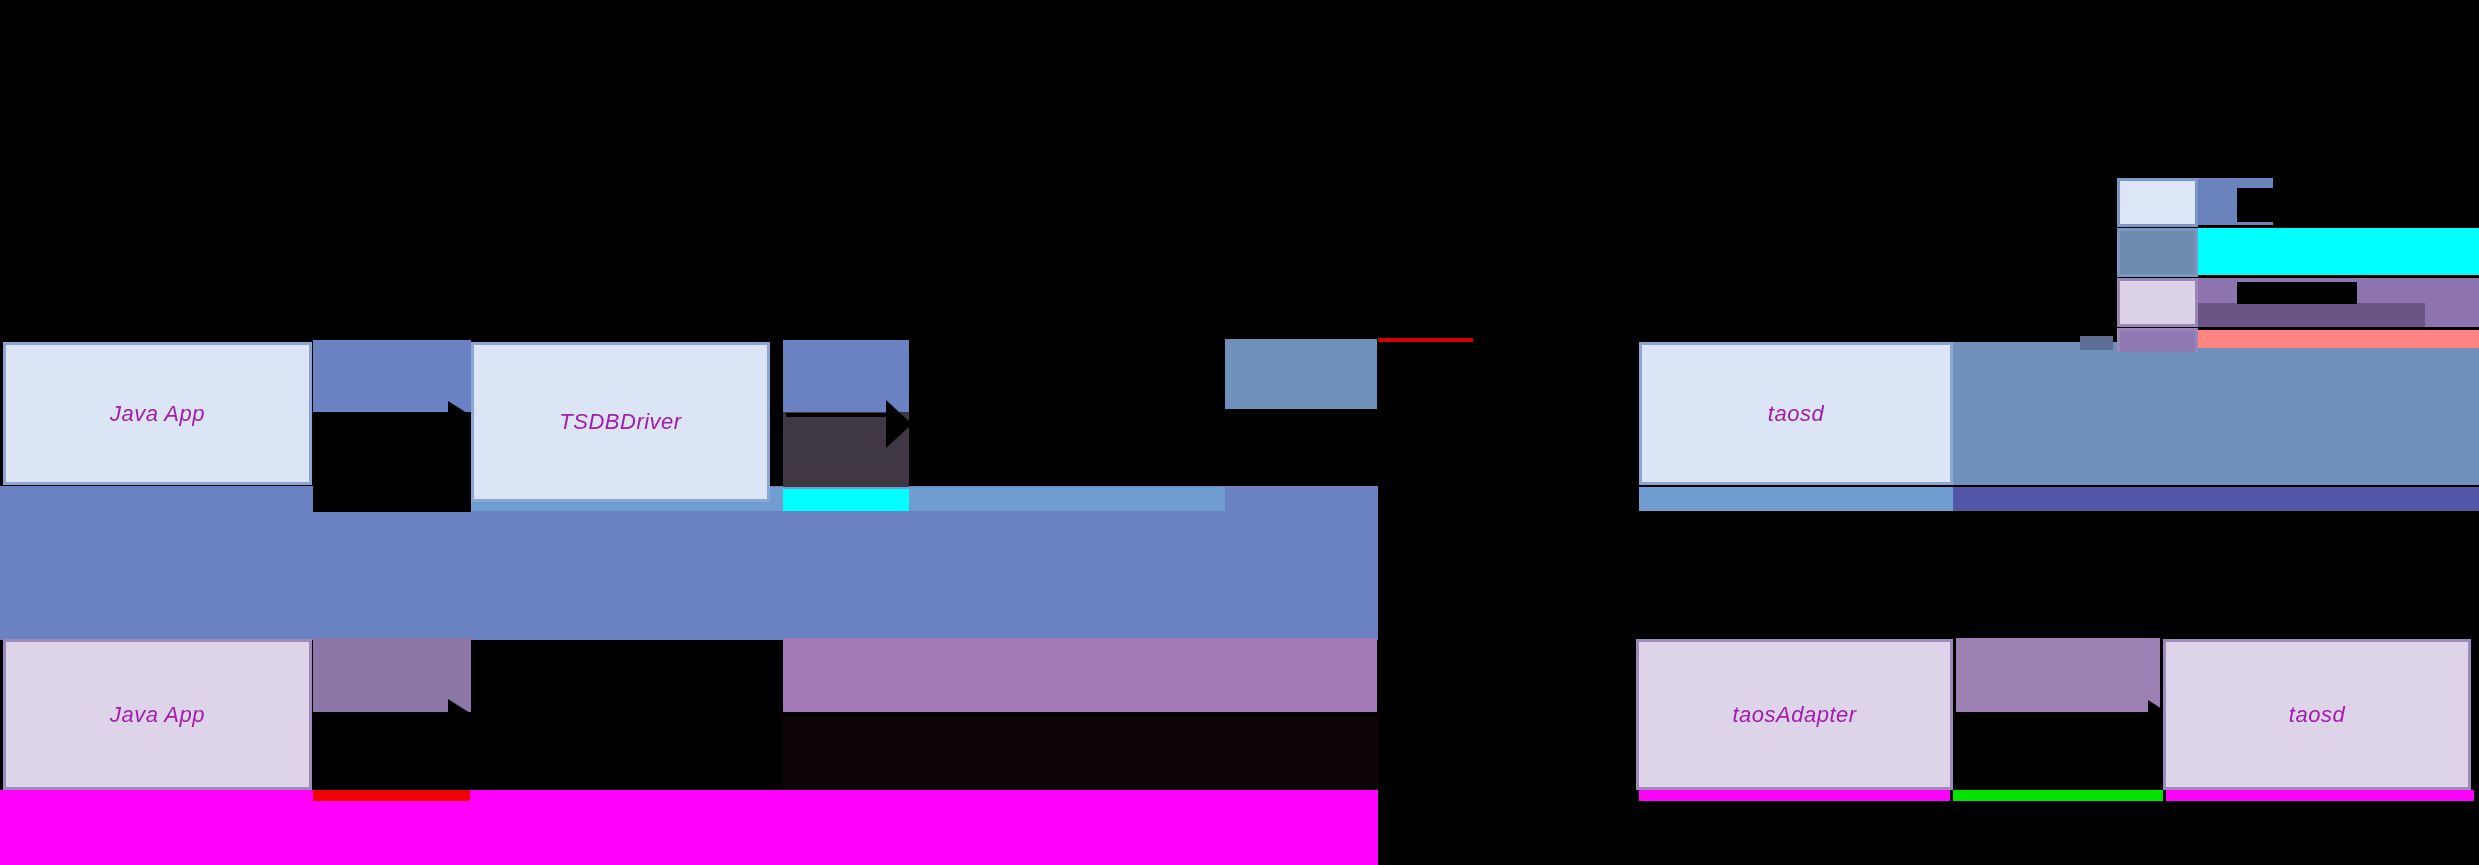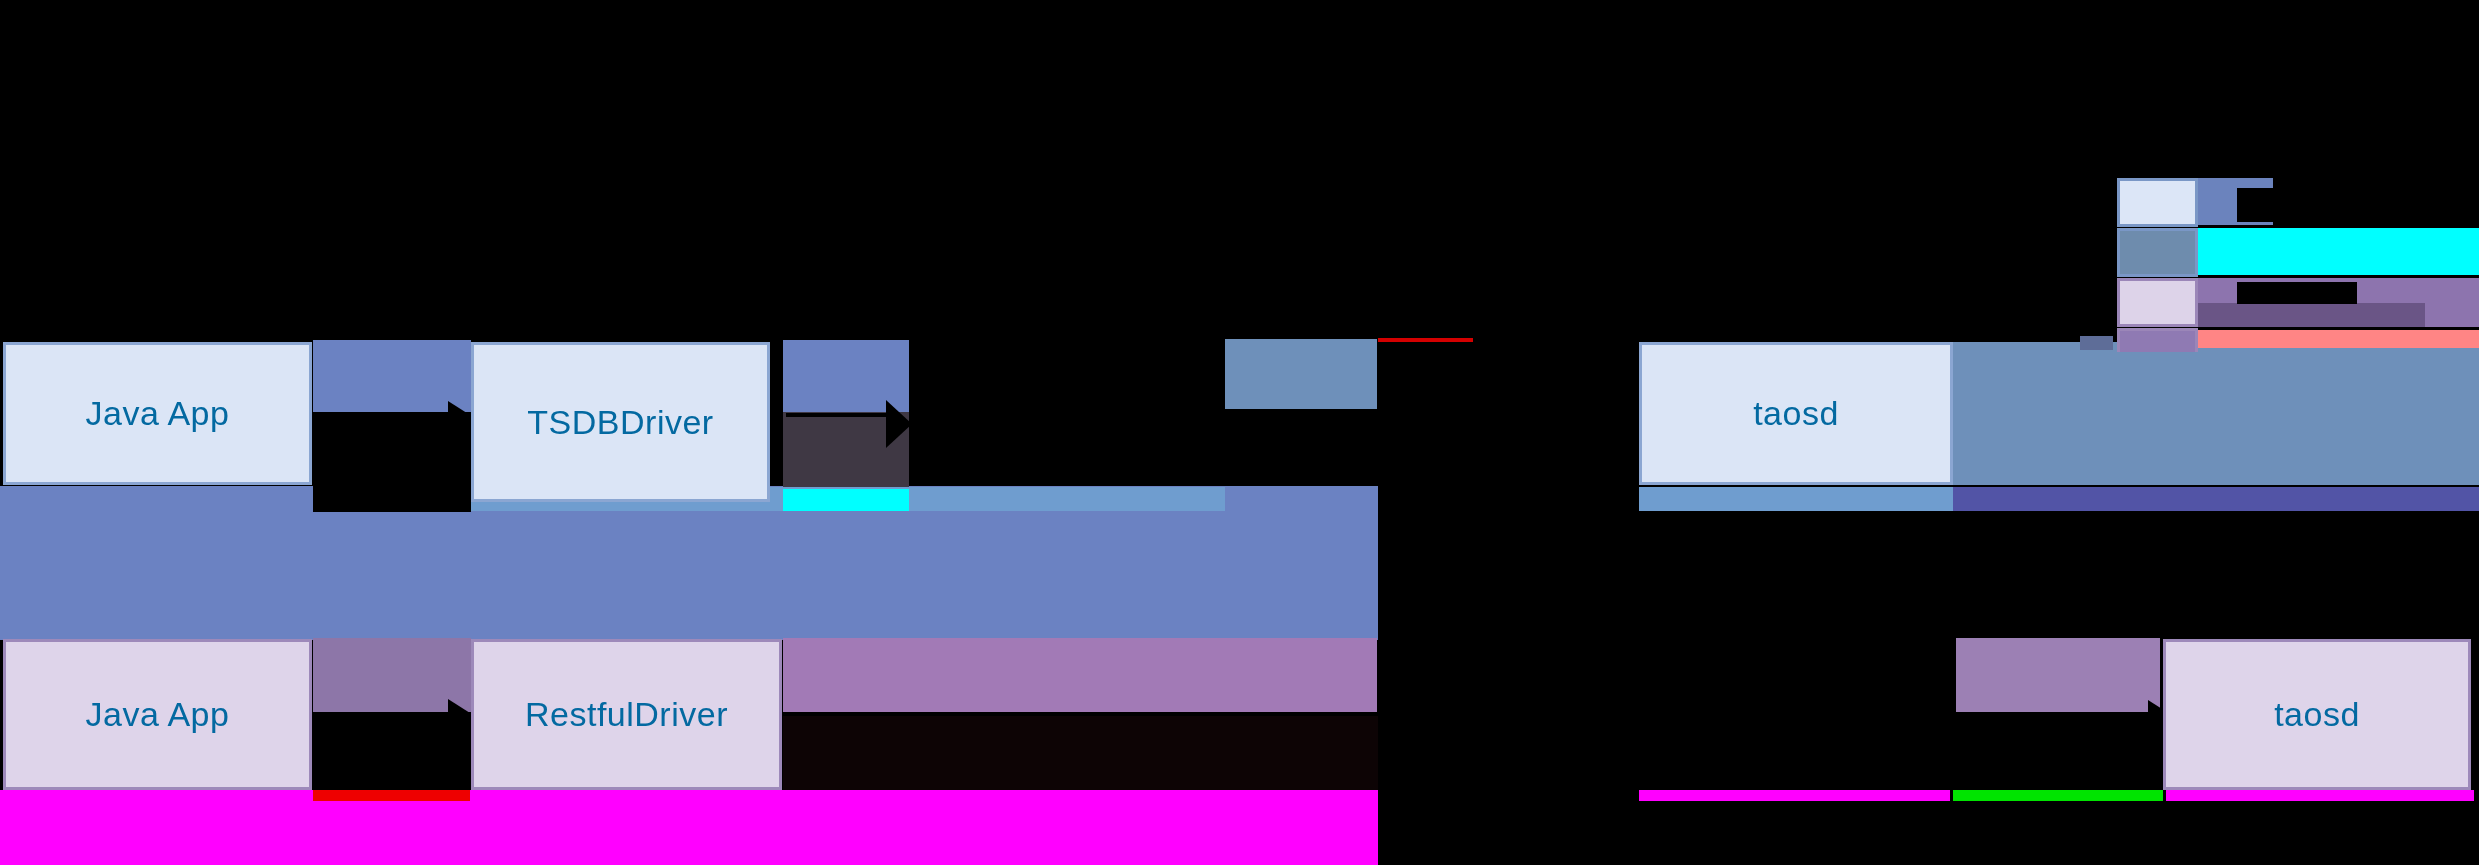--- a/index.html
+++ b/index.html
@@ -11,23 +11,24 @@
     overflow: hidden;
     background: #000;
     font-family: "Liberation Sans", sans-serif;
   }
   .band, .strip, .frag { position: absolute; }
   .box {
     position: absolute;
     display: flex;
     align-items: center;
     justify-content: center;
-    font-size: 34px;
-    color: #0369a1;
+    font-size: 22px;
+    color: #a21caf;
     letter-spacing: 0.5px;
+    font-style: italic;
   }
   .box.blue { background: #dbe5f6; border: 3px solid #8ba6d2; }
   .box.lavender { background: #ded4ea; border: 3px solid #9d89ba; }
   .swatch { position: absolute; }
   .sw-blue-border { border: 3px solid #7a97c6; }
   .sw-purple-border { border: 3px solid #9b86b8; }
   .arrow-line { position: absolute; background: #000; height: 4px; }
   .arrow-head {
     position: absolute; width: 0; height: 0;
     border-top: 14px solid transparent;
@@ -93,20 +94,20 @@
   </div>
   <div class="box blue" style="left:471px;  top:342px; width:299px; height:160px;">
     <span>TSDBDriver</span>
   </div>
   <div class="box blue" style="left:1639px; top:342px; width:314px; height:143px;">
     <span>taosd</span>
   </div>
   <div class="box lavender" style="left:3px;    top:639px; width:309px; height:151px;">
     <span>Java App</span>
   </div>
-  <div class="box lavender" style="left:471px;  top:639px; width:311px; height:151px;">
-    <span>RestfulDriver</span>
+  <div class="box lavender" style="left:1636px; top:639px; width:317px; height:151px;">
+    <span>taosAdapter</span>
   </div>
   <div class="box lavender" style="left:2163px; top:639px; width:308px; height:151px;">
     <span>taosd</span>
   </div>
 
 </div>
 
 </body></html>

